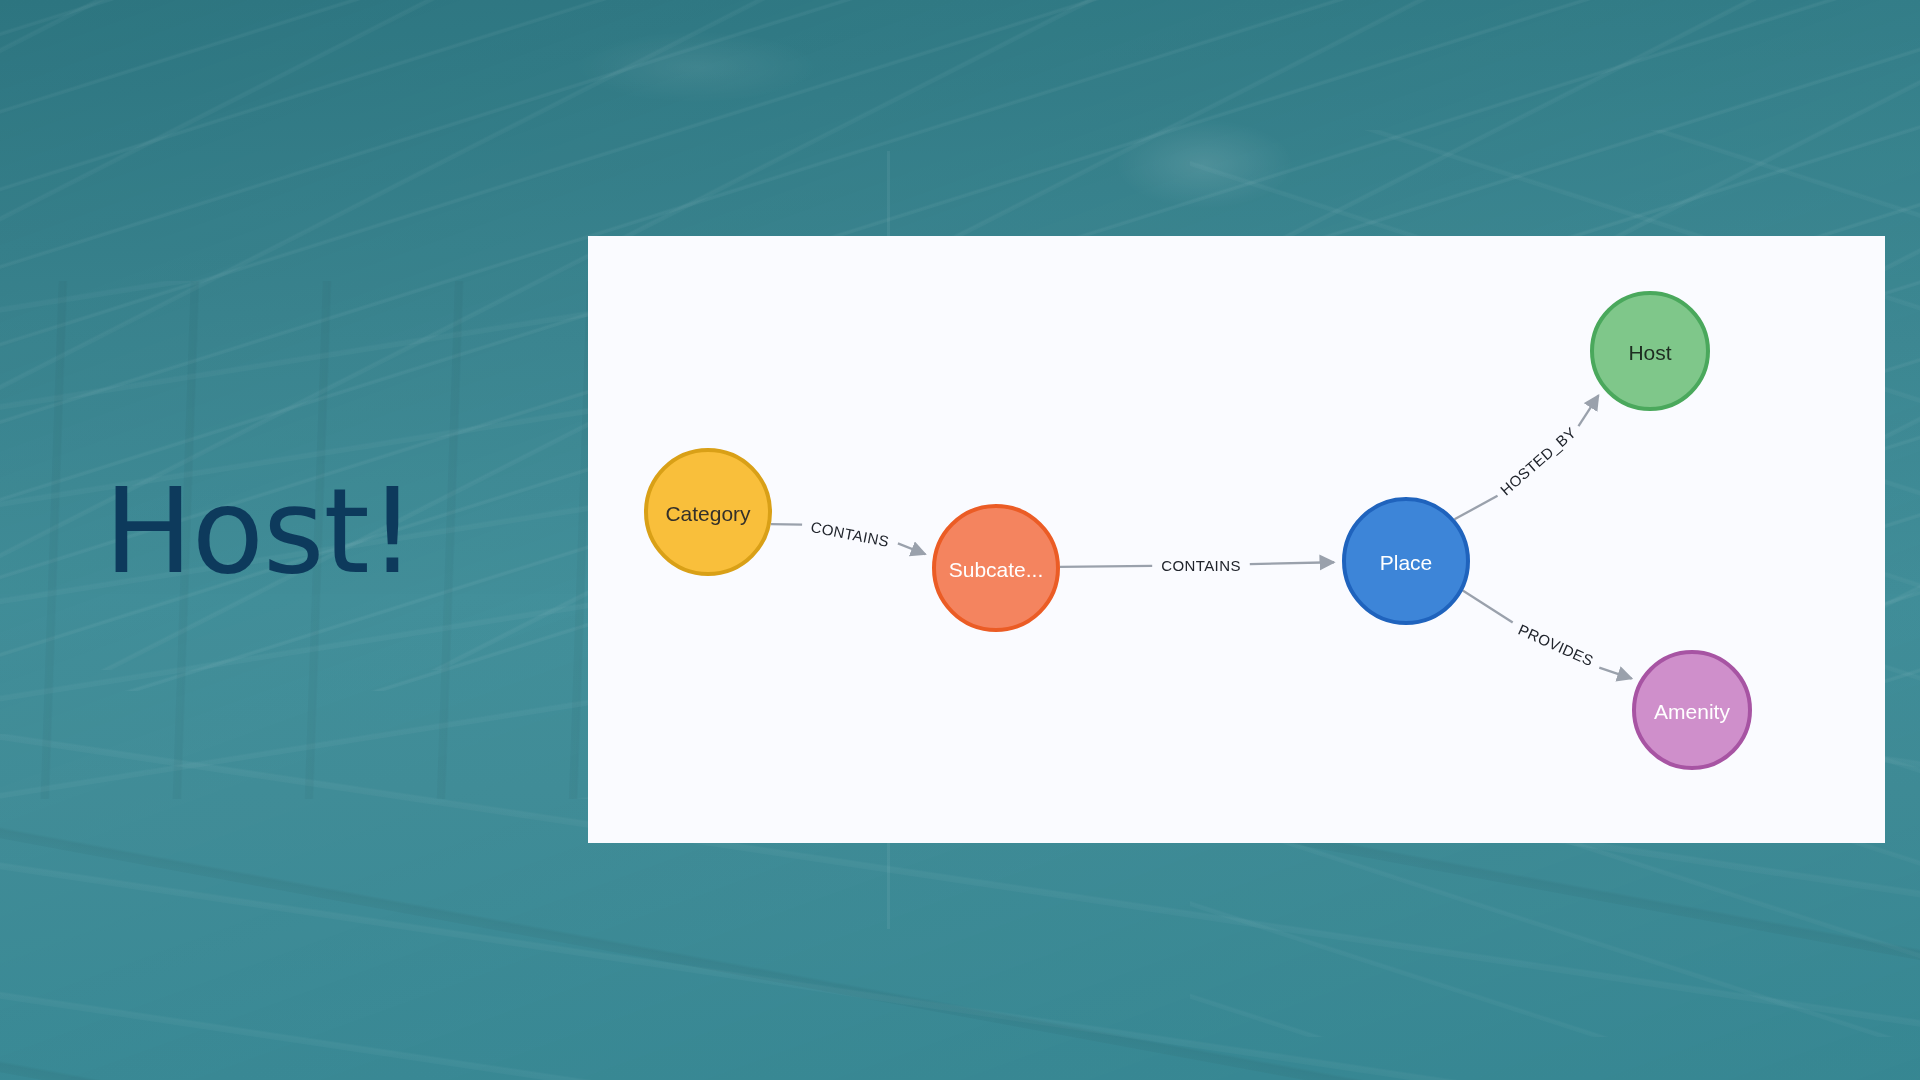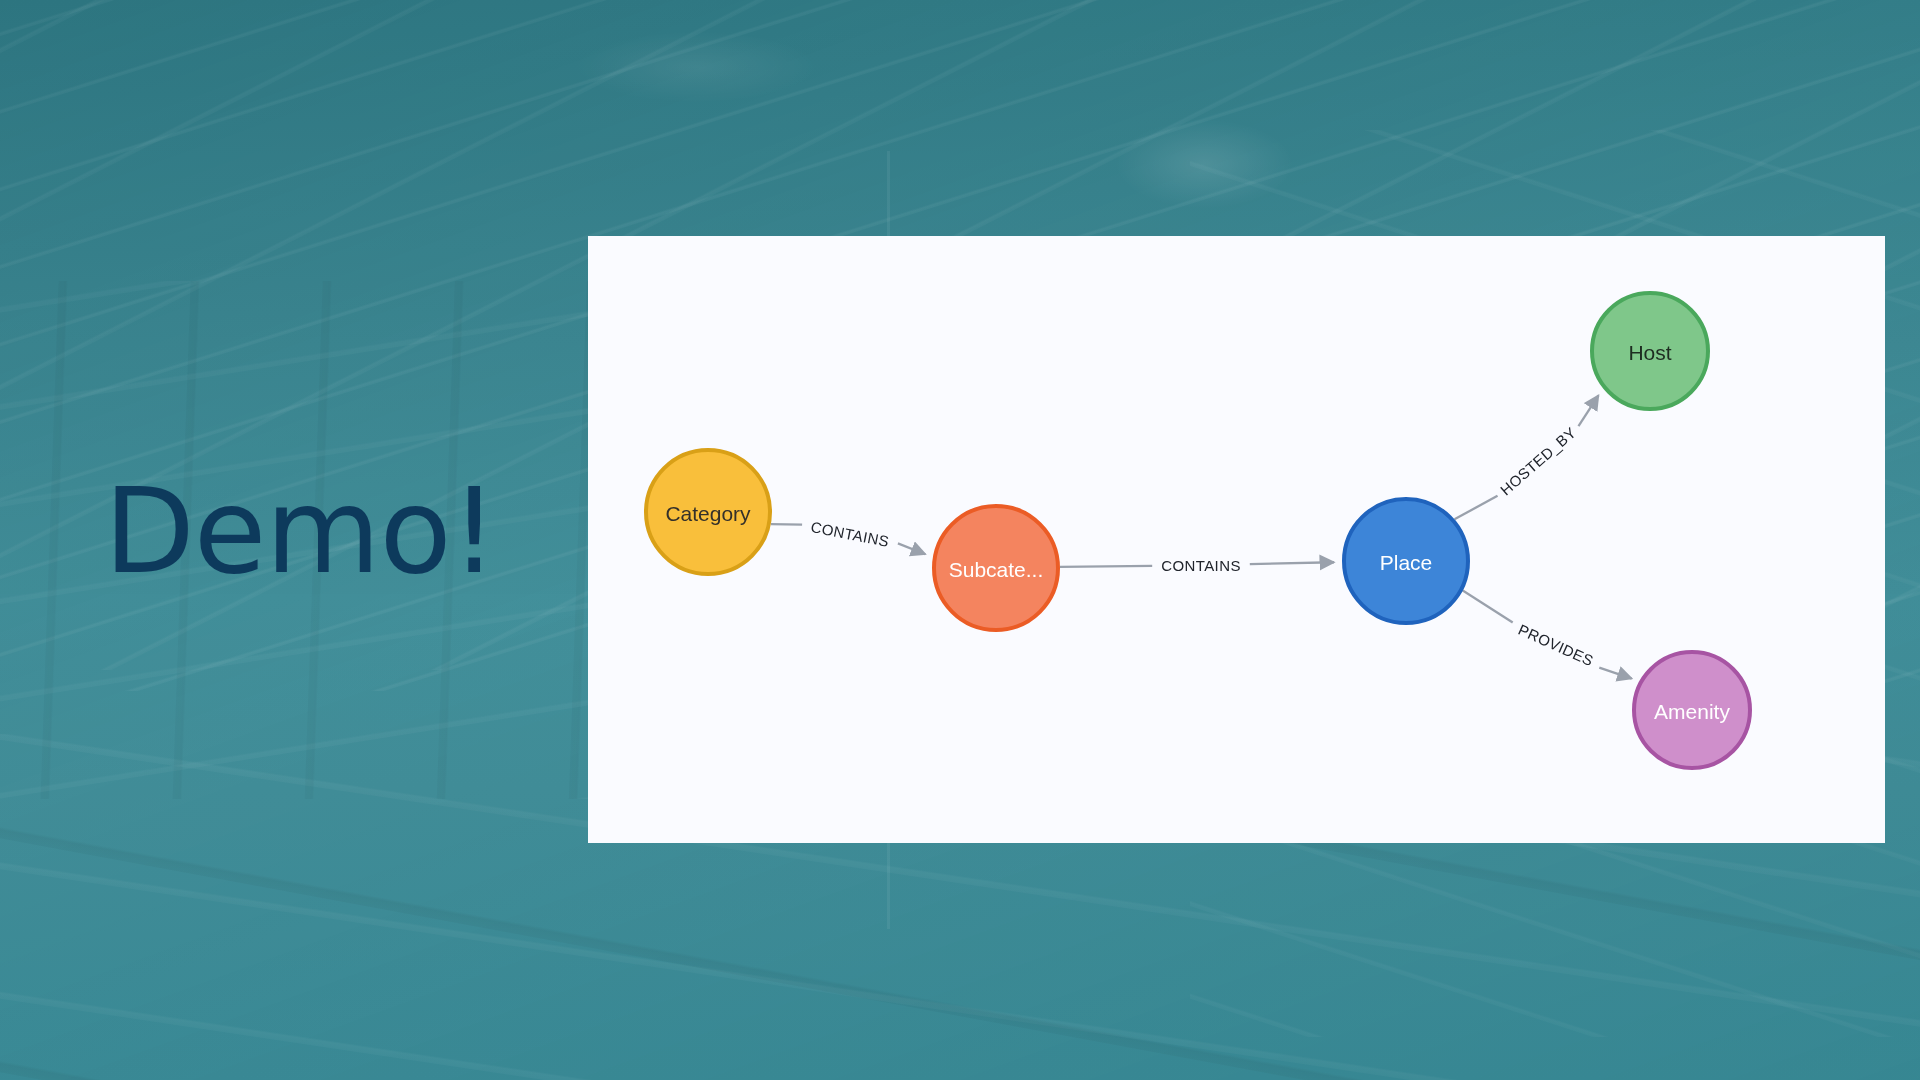--- a/index.html
+++ b/index.html
@@ -202,21 +202,21 @@
     <div class="shelf-block"></div>
     <div class="right-wall"></div>
     <div class="floor"></div>
     <div class="floor-dark"></div>
     <div class="post"></div>
     <div class="lamp"></div>
     <div class="lamp2"></div>
     <div class="wash"></div>
   </div>
 
-  <div id="title">Demo!</div>
+  <div id="title">Host!</div>
 
   <div id="graph-panel">
     <svg id="graph-svg" viewBox="0 0 1297 607">
       <defs>
         <marker id="arrow" viewBox="0 0 10 10" refX="9" refY="5" markerWidth="7" markerHeight="7" orient="auto-start-reverse">
           <path d="M 0 0 L 10 5 L 0 10 z" fill="#9aa1ac"></path>
         </marker>
       </defs>
       <g id="edges-layer">
           <line x1="182.82338493878922" y1="288.21565818254237" x2="214.09716898417324" y2="288.68556063581144" class="edge-line"></line>

